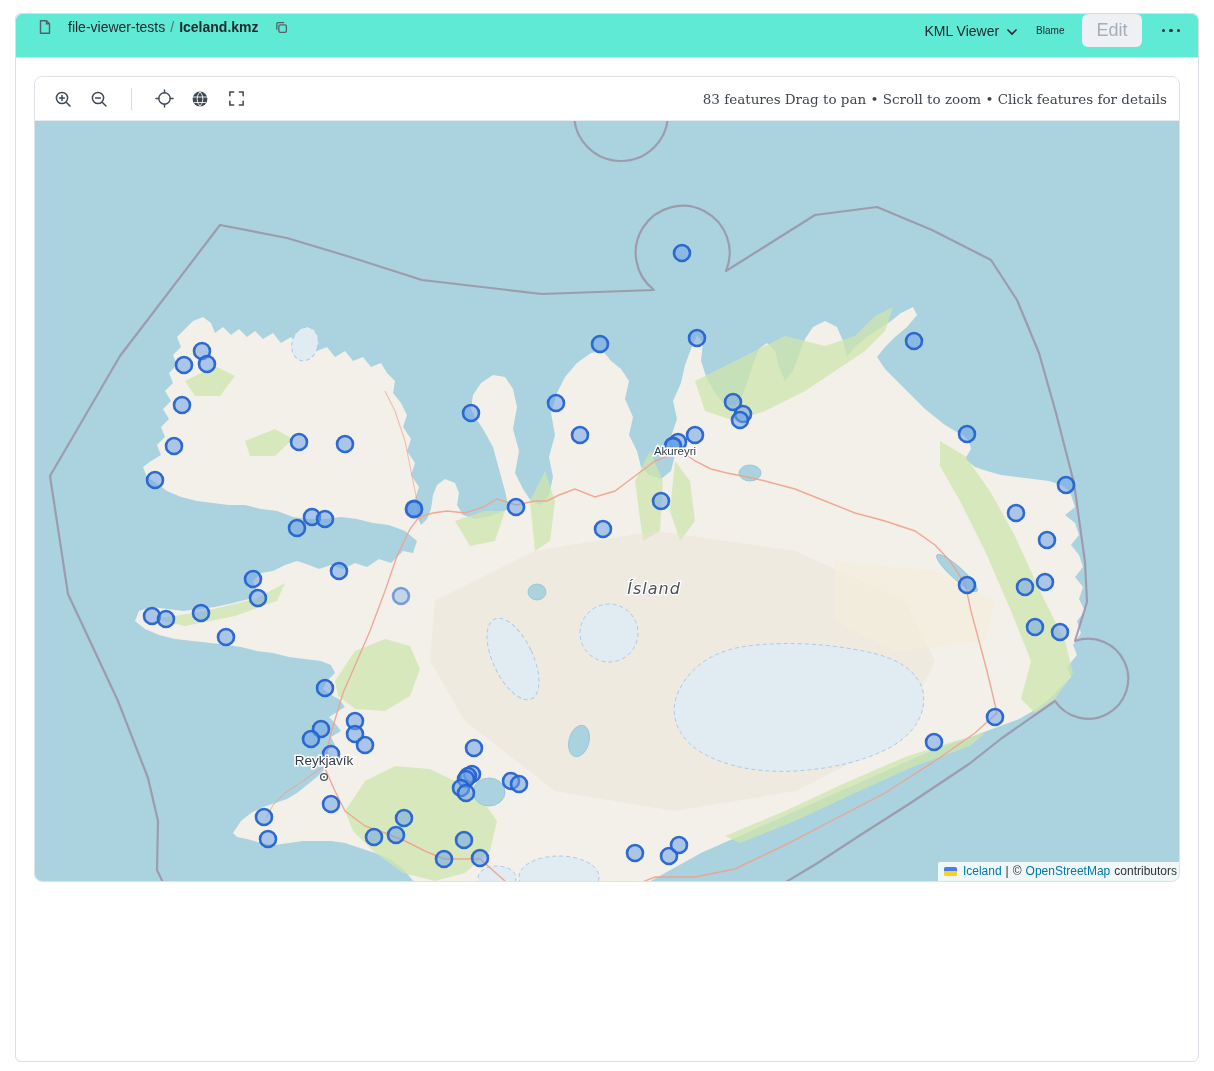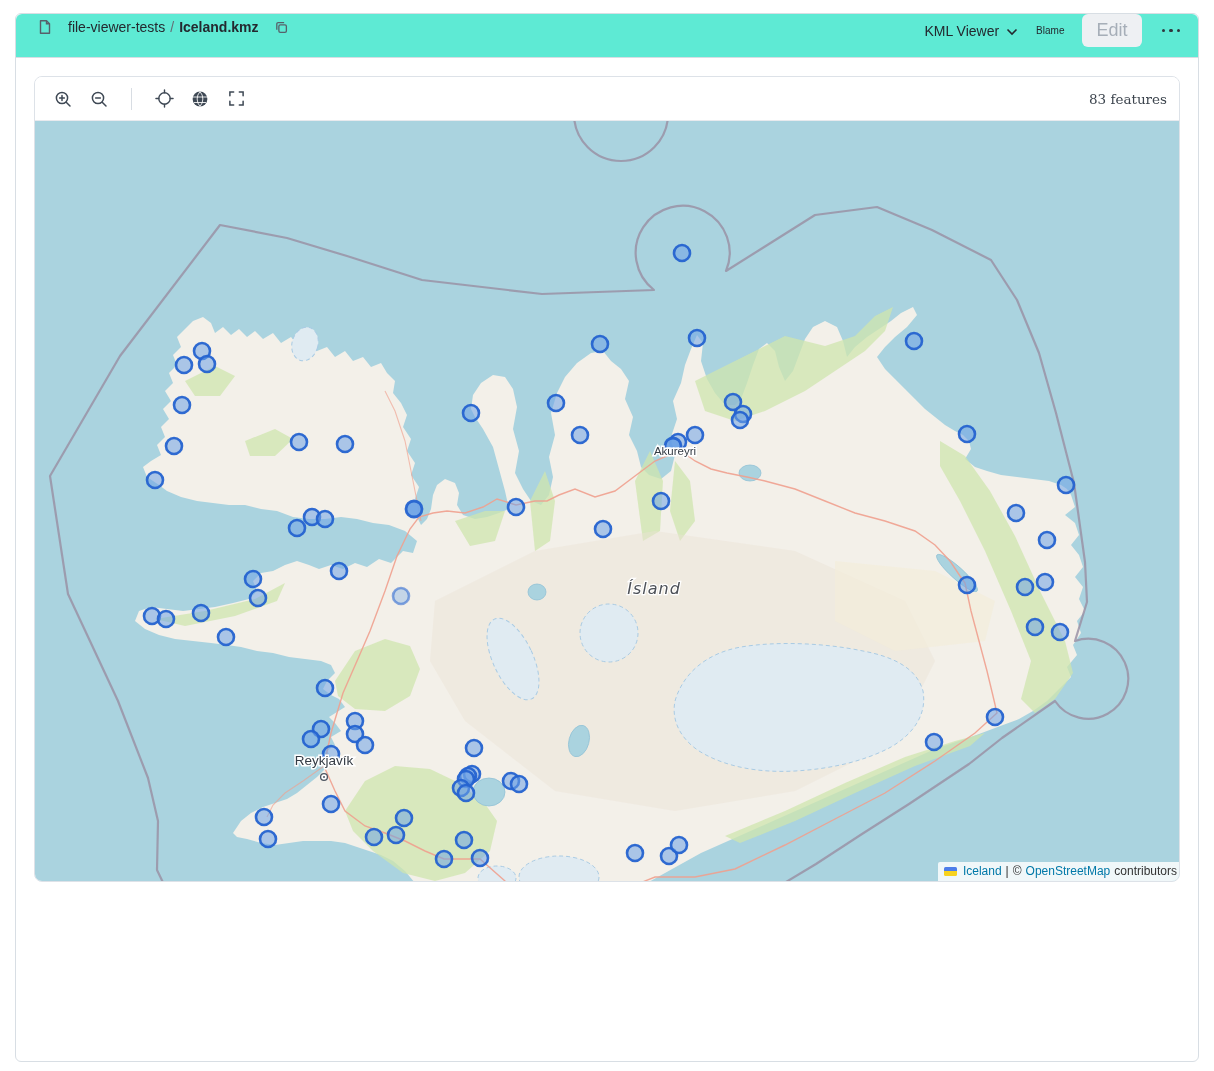--- a/index.html
+++ b/index.html
@@ -154,20 +154,21 @@
             </svg>
           </button>
           <button class="tb-btn">
             <svg width="17" height="17" viewBox="0 0 18 18" fill="none" stroke="currentColor" stroke-width="1.6" stroke-linecap="round">
               <path d="M2 6 V2 h4 M12 2 h4 v4 M16 12 v4 h-4 M6 16 H2 v-4"></path>
             </svg>
           </button>
         </div>
         <div class="tb-right">
           <span>83 features</span>
+          <span>Drag to pan • Scroll to zoom • Click features for details</span>
         </div>
       </div>
 
       <div class="map-area">
         <svg width="1148" height="938" viewBox="0 0 1148 938">
 
           <rect id="ocean" x="0" y="0" width="1148" height="938" fill="#aad3df"></rect>
 
           <path class="coast" d="
             M 198 712 L 206 700 L 216 692 L 228 686 L 240 682 L 252 678 L 262 672 L 272 664 L 282 656 L 290 648 L 294 642

